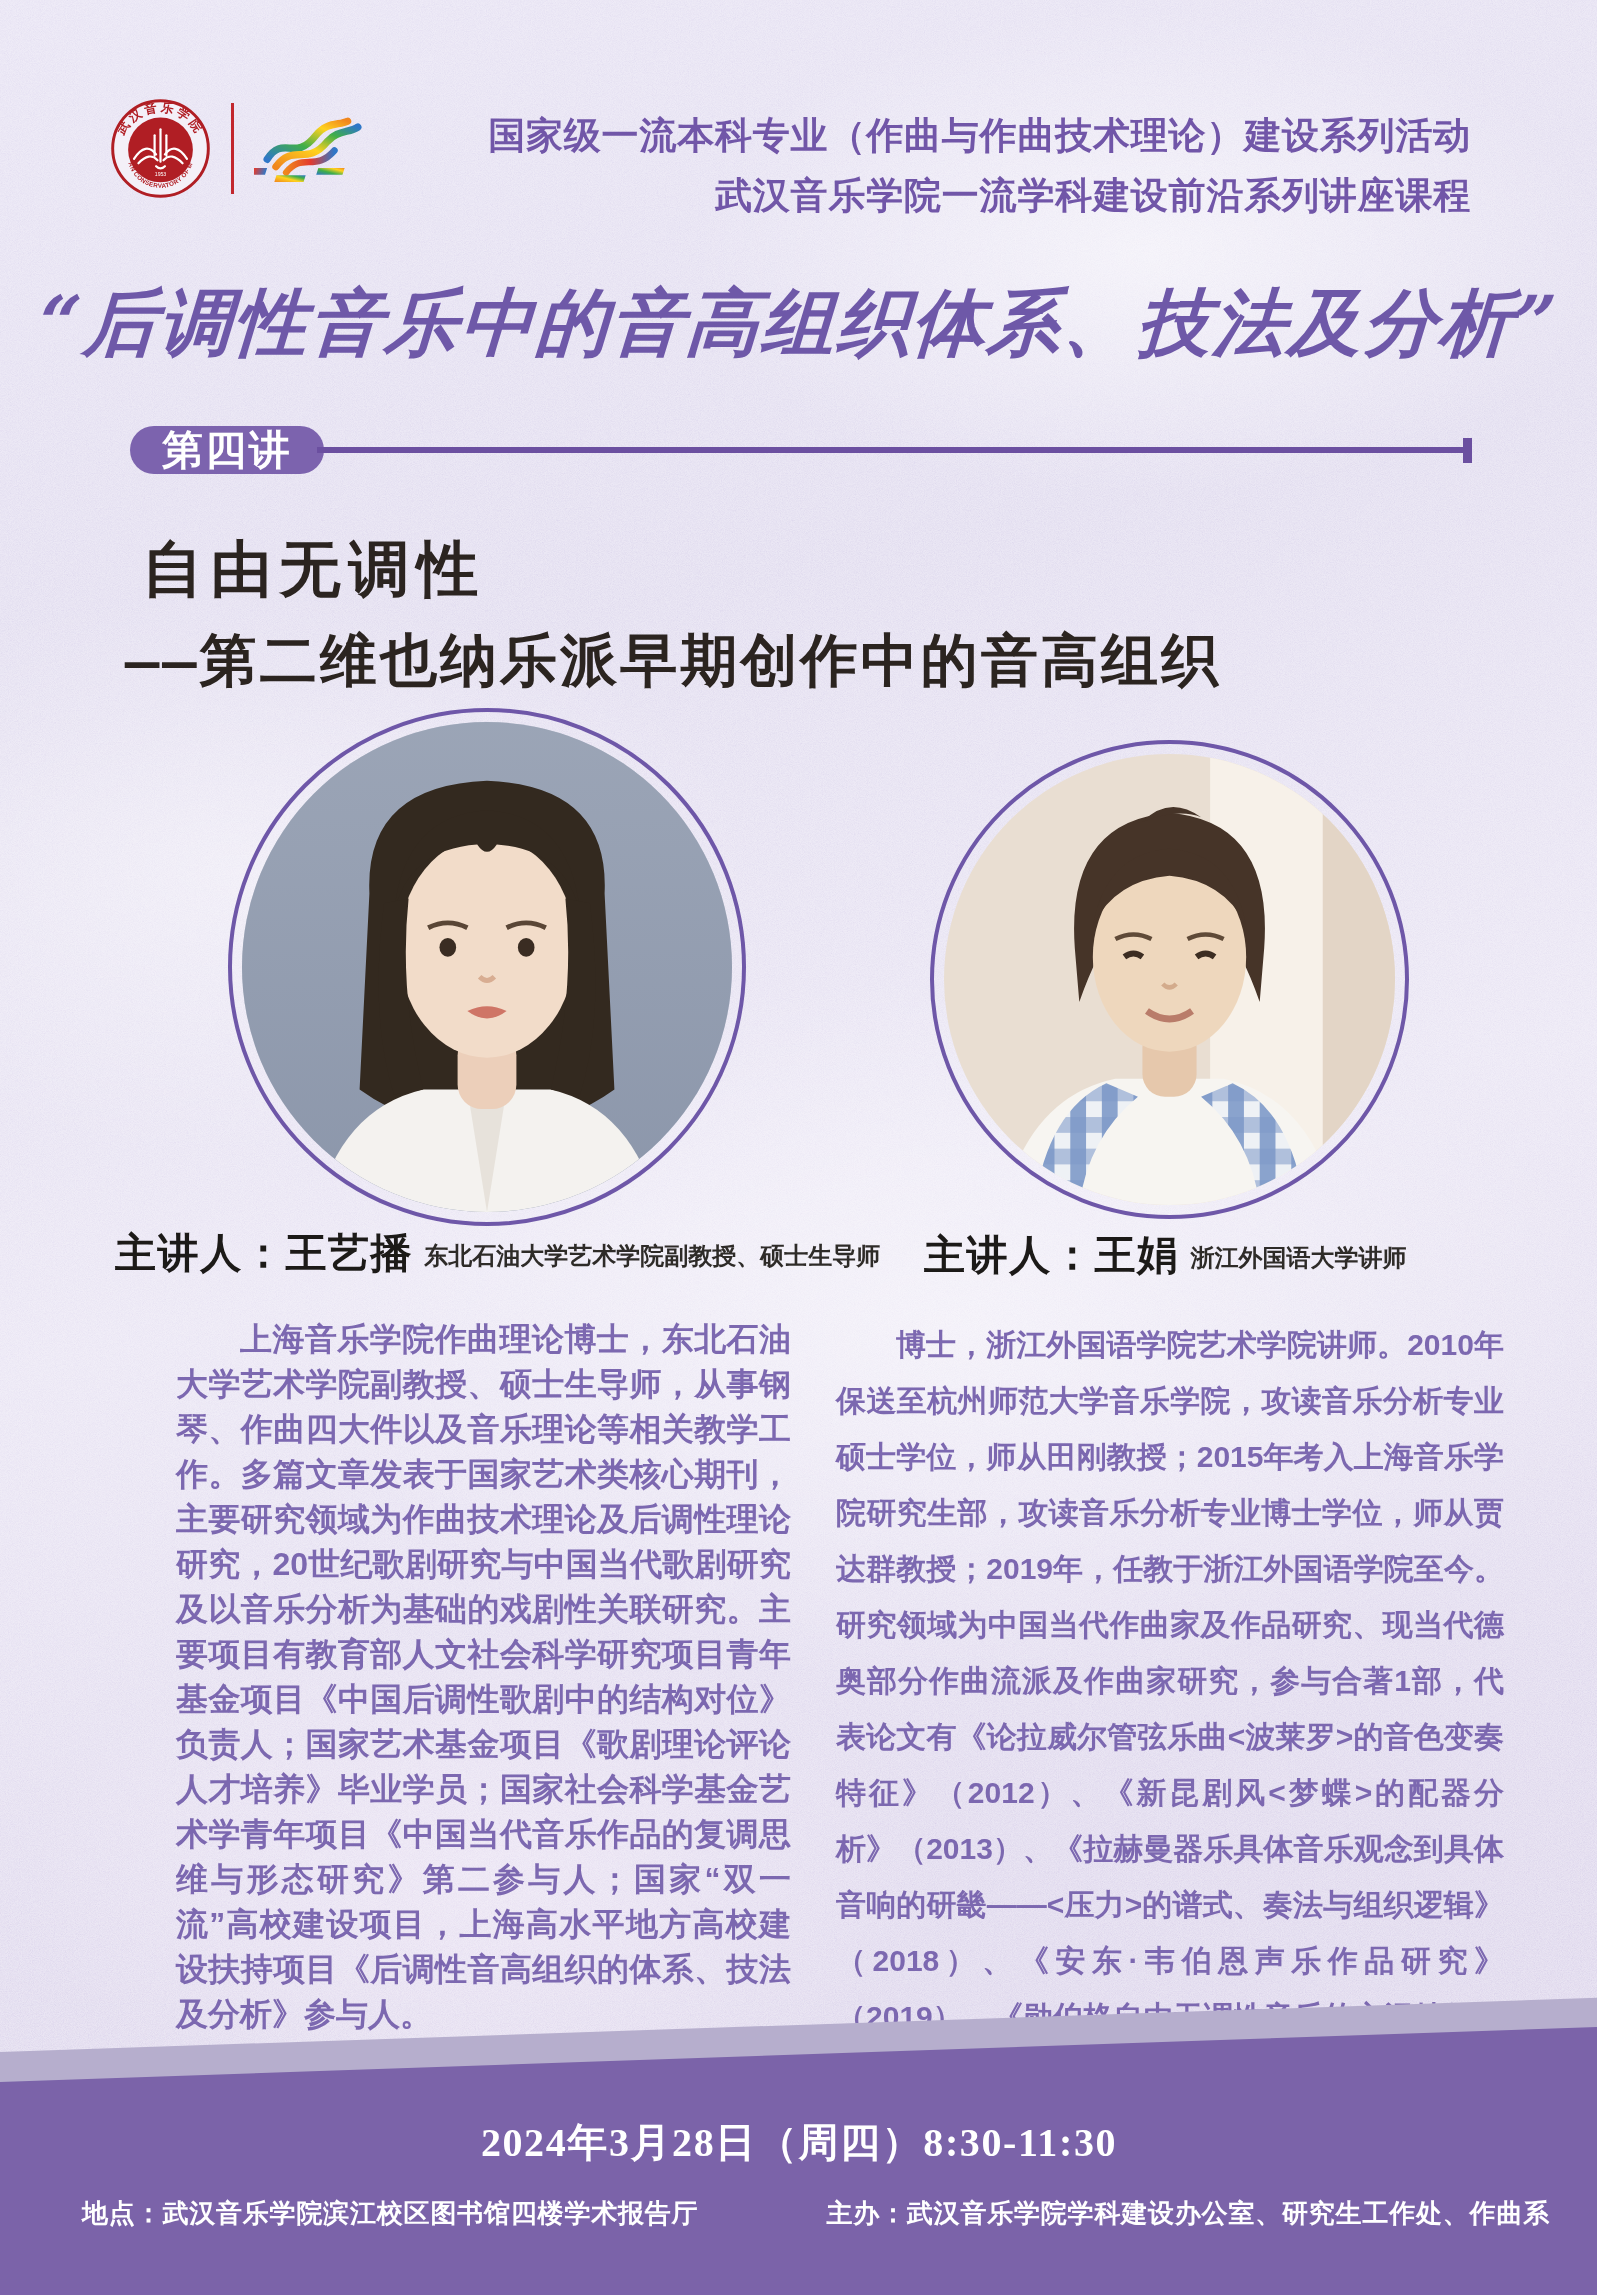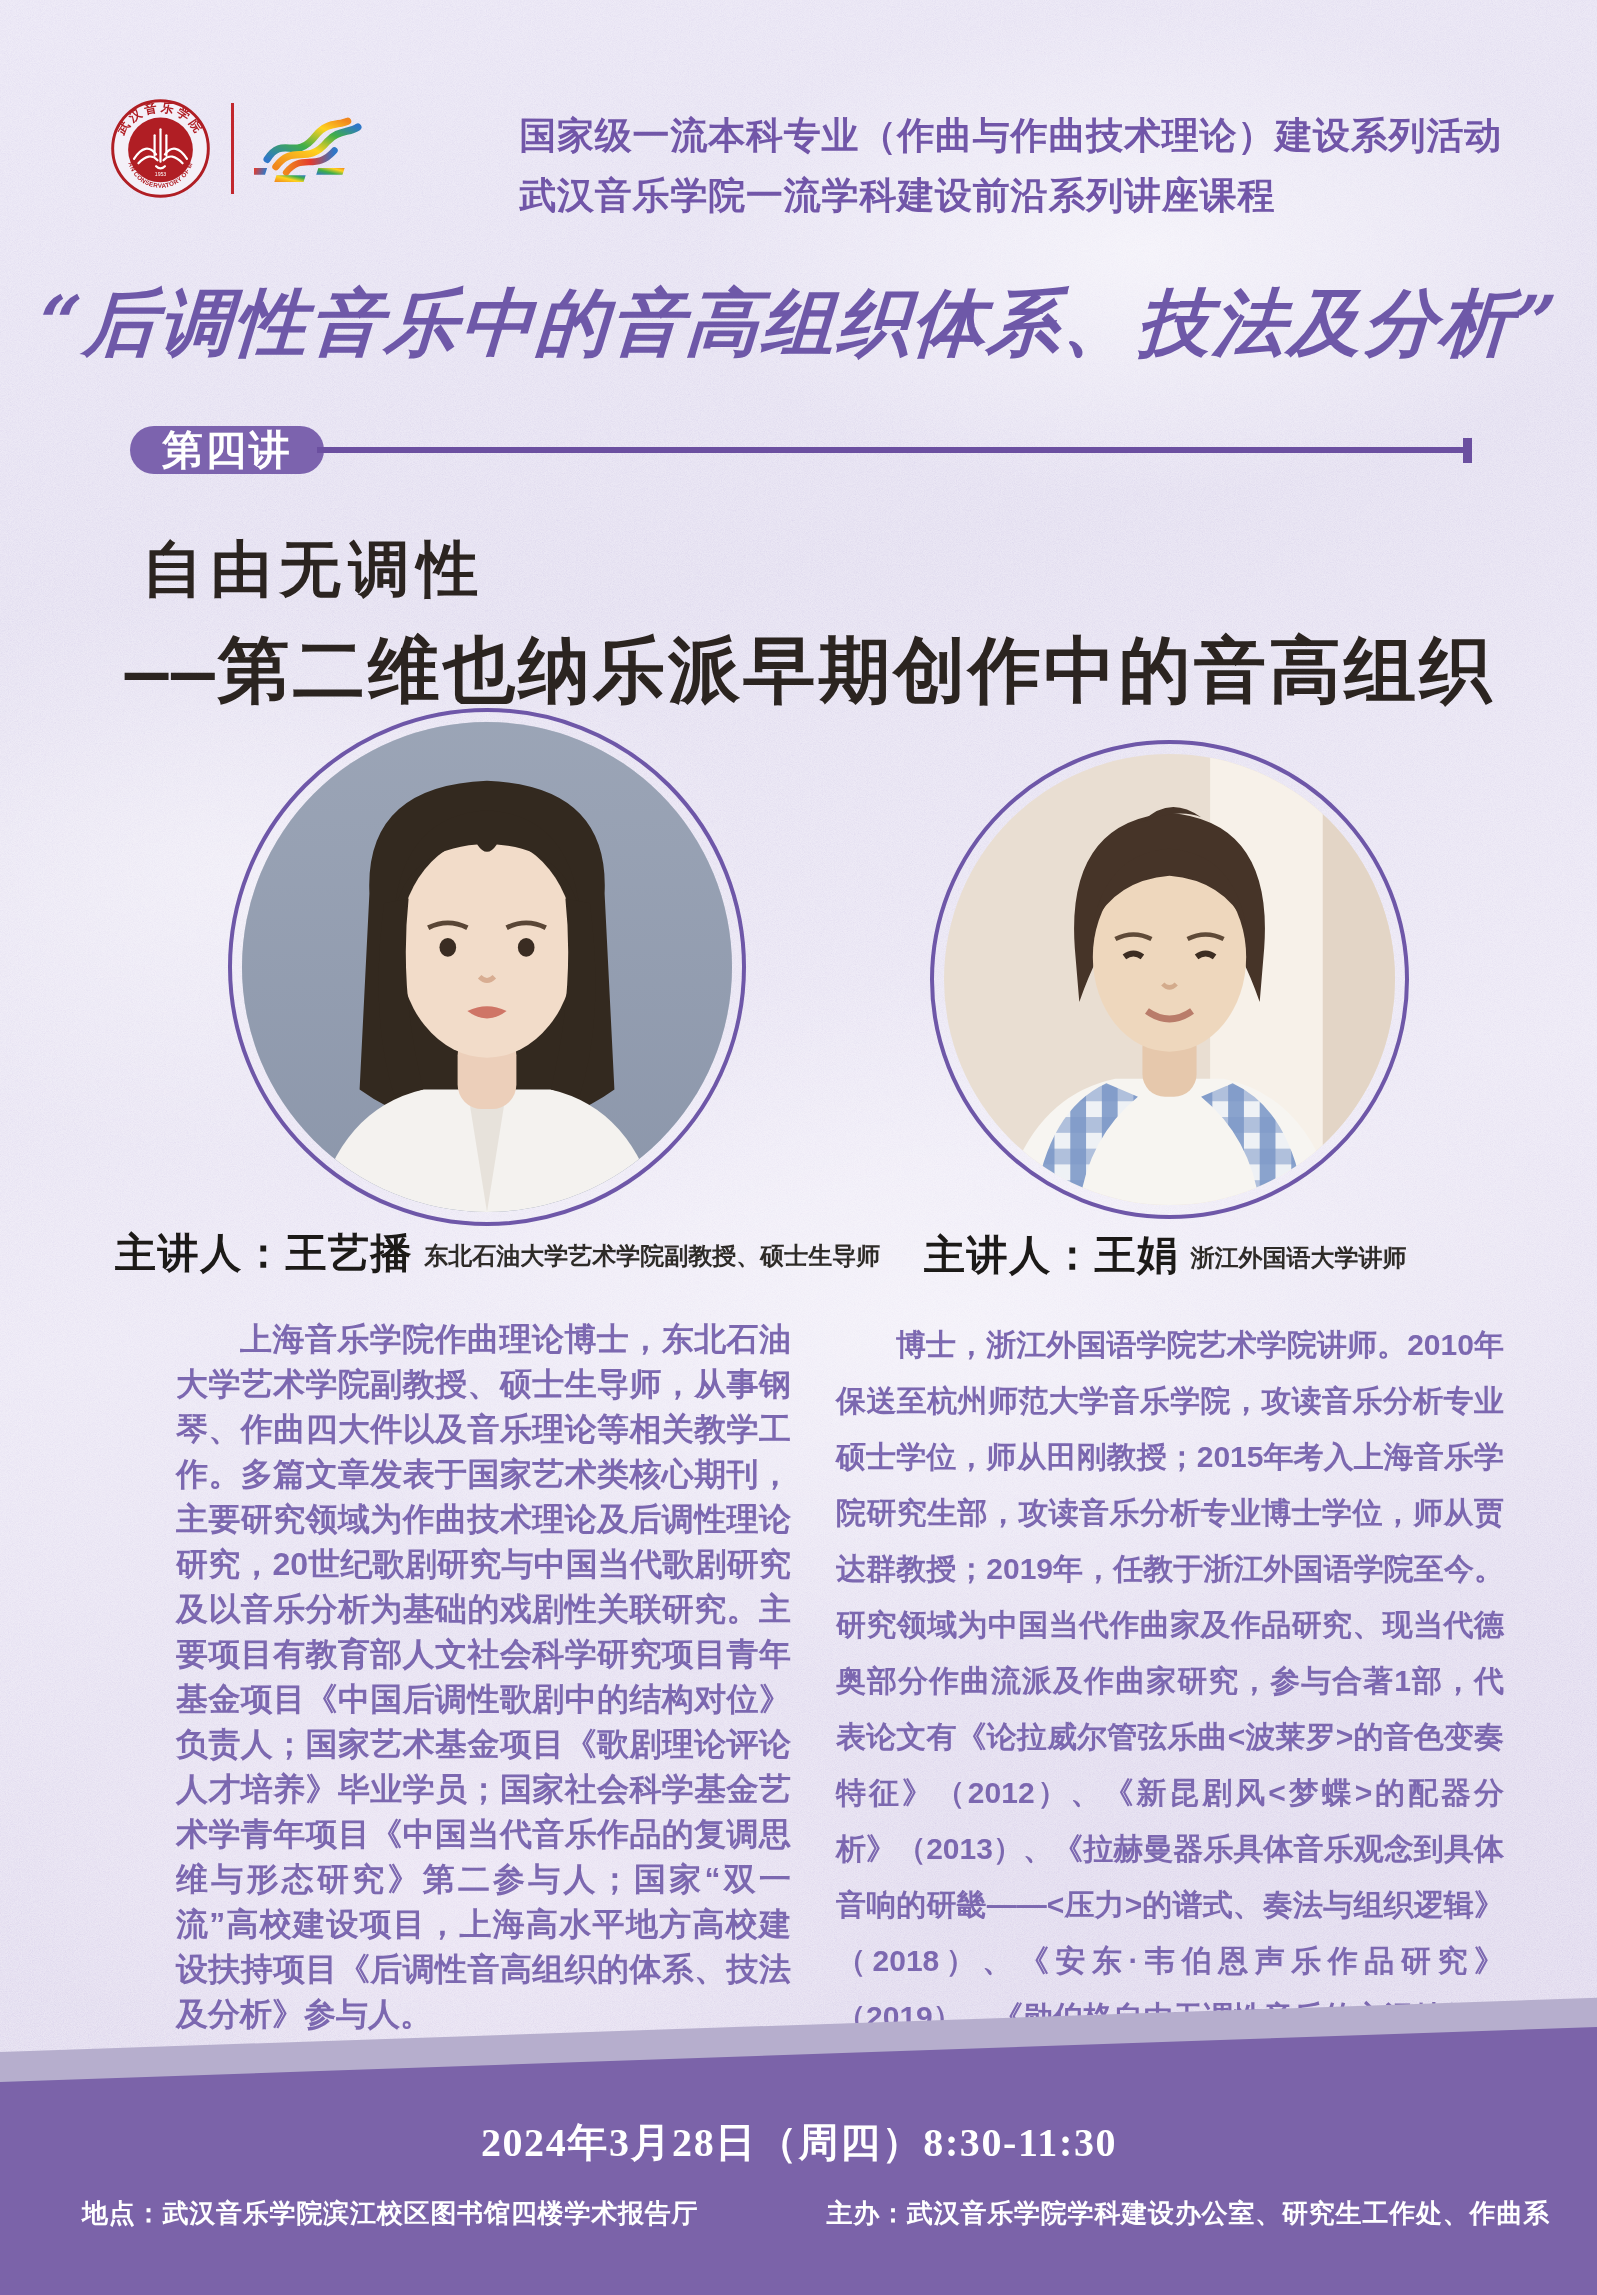--- a/index.html
+++ b/index.html
@@ -17,21 +17,21 @@
   }
   .noise{position:absolute;inset:0;width:100%;height:100%;opacity:.5;pointer-events:none;}
 
   
   .logos{position:absolute;left:109px;top:97px;height:103px;display:flex;align-items:center;}
   .seal-svg{width:103px;height:103px;display:block;}
   .logo-divider{width:3.1px;height:91px;background:#c2272e;margin:0 20px 0 19px;}
   .ribbon-svg{width:117px;height:75px;display:block;margin-top:4.7px;}
 
   
-  .header-block{position:absolute;right:96px;top:115px;text-align:left;color:#7156a8;margin-left:20px;}
+  .header-block{position:absolute;right:127px;top:115px;text-align:right;color:#7156a8;margin-left:20px;}
   .header-line1{font-size:37px;font-weight:bold;letter-spacing:0.8px;line-height:41px;}
   .header-line2{font-size:37px;font-weight:bold;letter-spacing:0.8px;line-height:41px;margin-top:19px;}
 
   
   .series-title{
     position:absolute;left:0;top:275px;width:100%;text-align:center;
     font-family:"DejaVu Serif","Liberation Serif",serif;
     font-style:italic;font-weight:bold;
     font-size:73px;letter-spacing:2.3px;color:#6e58a8;
     transform:skewX(-3deg);
@@ -44,21 +44,21 @@
     background:#7c63ae;border-radius:24px;
     display:flex;align-items:center;justify-content:center;
     color:#fff;font-size:41px;font-weight:bold;letter-spacing:2.3px;
   }
   .badge-line{position:absolute;left:187px;top:21px;width:1149px;height:5.5px;background:#6b4fa0;}
   .badge-cap{position:absolute;left:1333px;top:11.7px;width:8.6px;height:25px;background:#6b4fa0;}
 
   
   .lec-title{position:absolute;color:#2b2420;font-family:Liberation Mono, monospace;font-weight:bold;}
   .lec-title-1{left:142px;top:529px;font-size:61px;letter-spacing:7.8px;}
-  .lec-title-2{left:125px;top:623px;font-size:72px;letter-spacing:3.1px;}
+  .lec-title-2{left:125px;top:623px;font-size:57px;letter-spacing:3.1px;}
 
   
   .portrait{position:absolute;border:4.7px solid #6e57a8;border-radius:50%;padding:10px;}
   .portrait-left{left:228px;top:708px;width:490px;height:490px;}
   .portrait-right{left:930px;top:740px;width:451px;height:451px;}
   .portrait-inner{width:100%;height:100%;border-radius:50%;overflow:hidden;}
   .portrait-inner svg{width:100%;height:100%;display:block;}
 
   
   .speaker-row{position:absolute;display:flex;align-items:flex-end;color:#1c1a18;}

